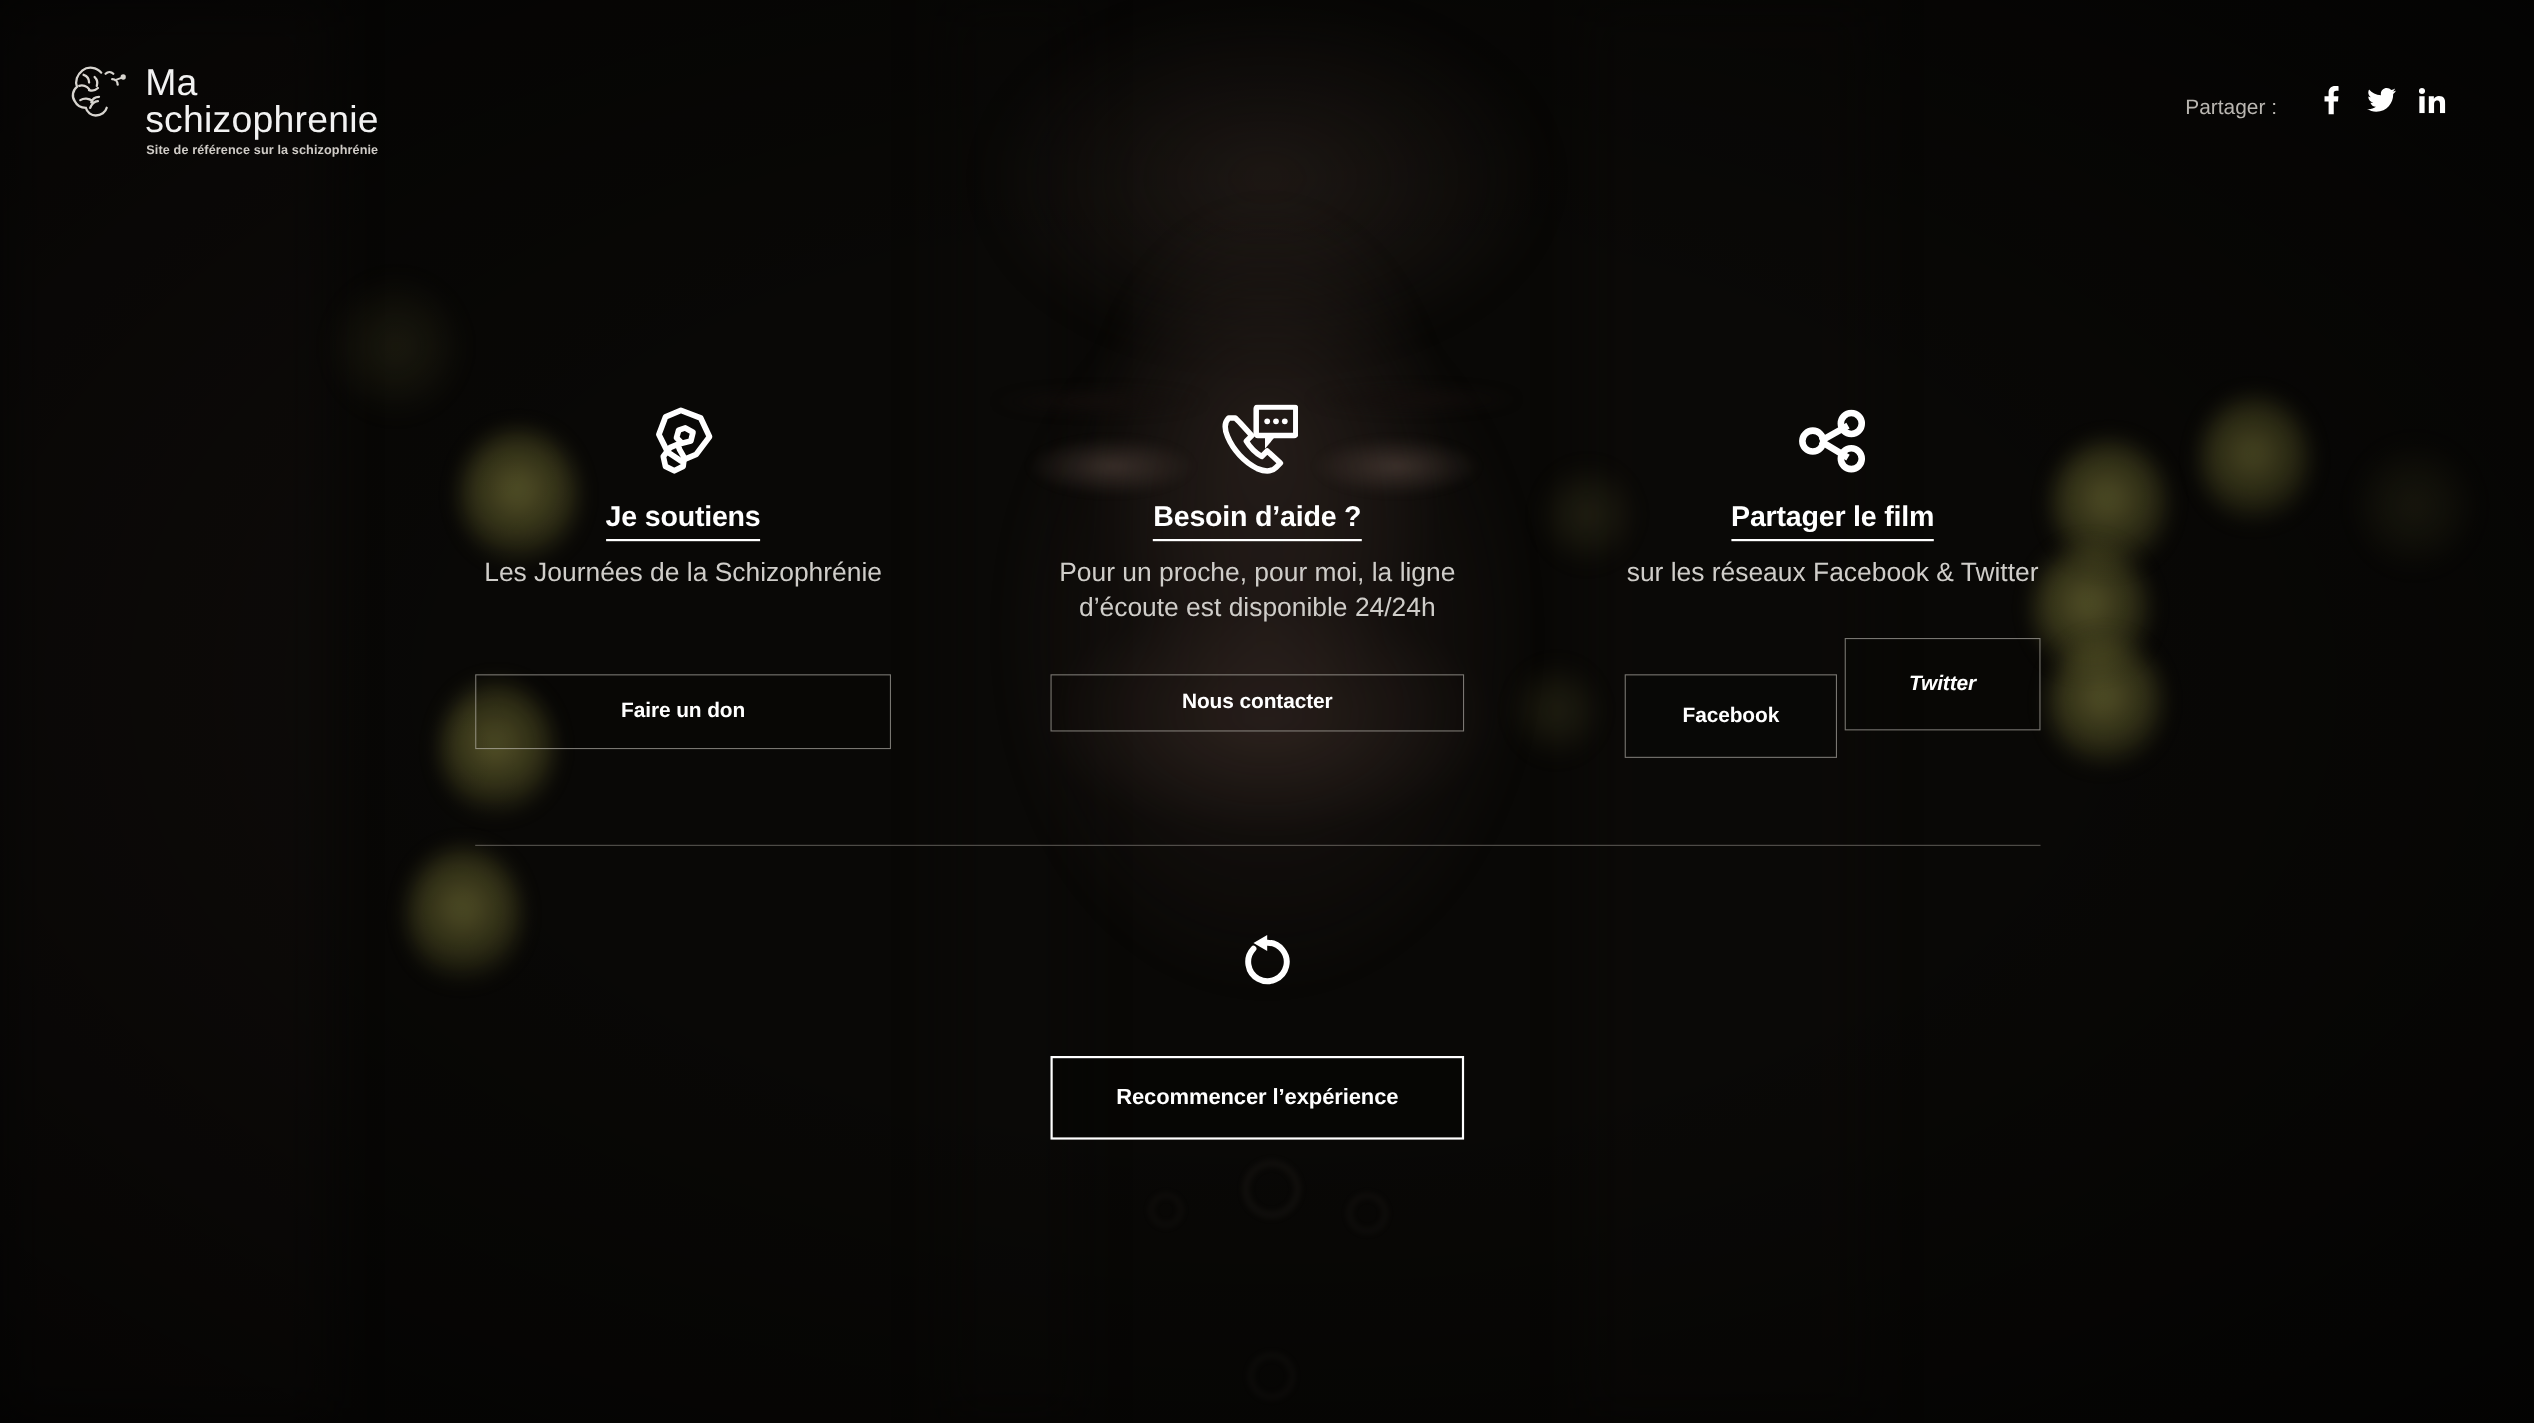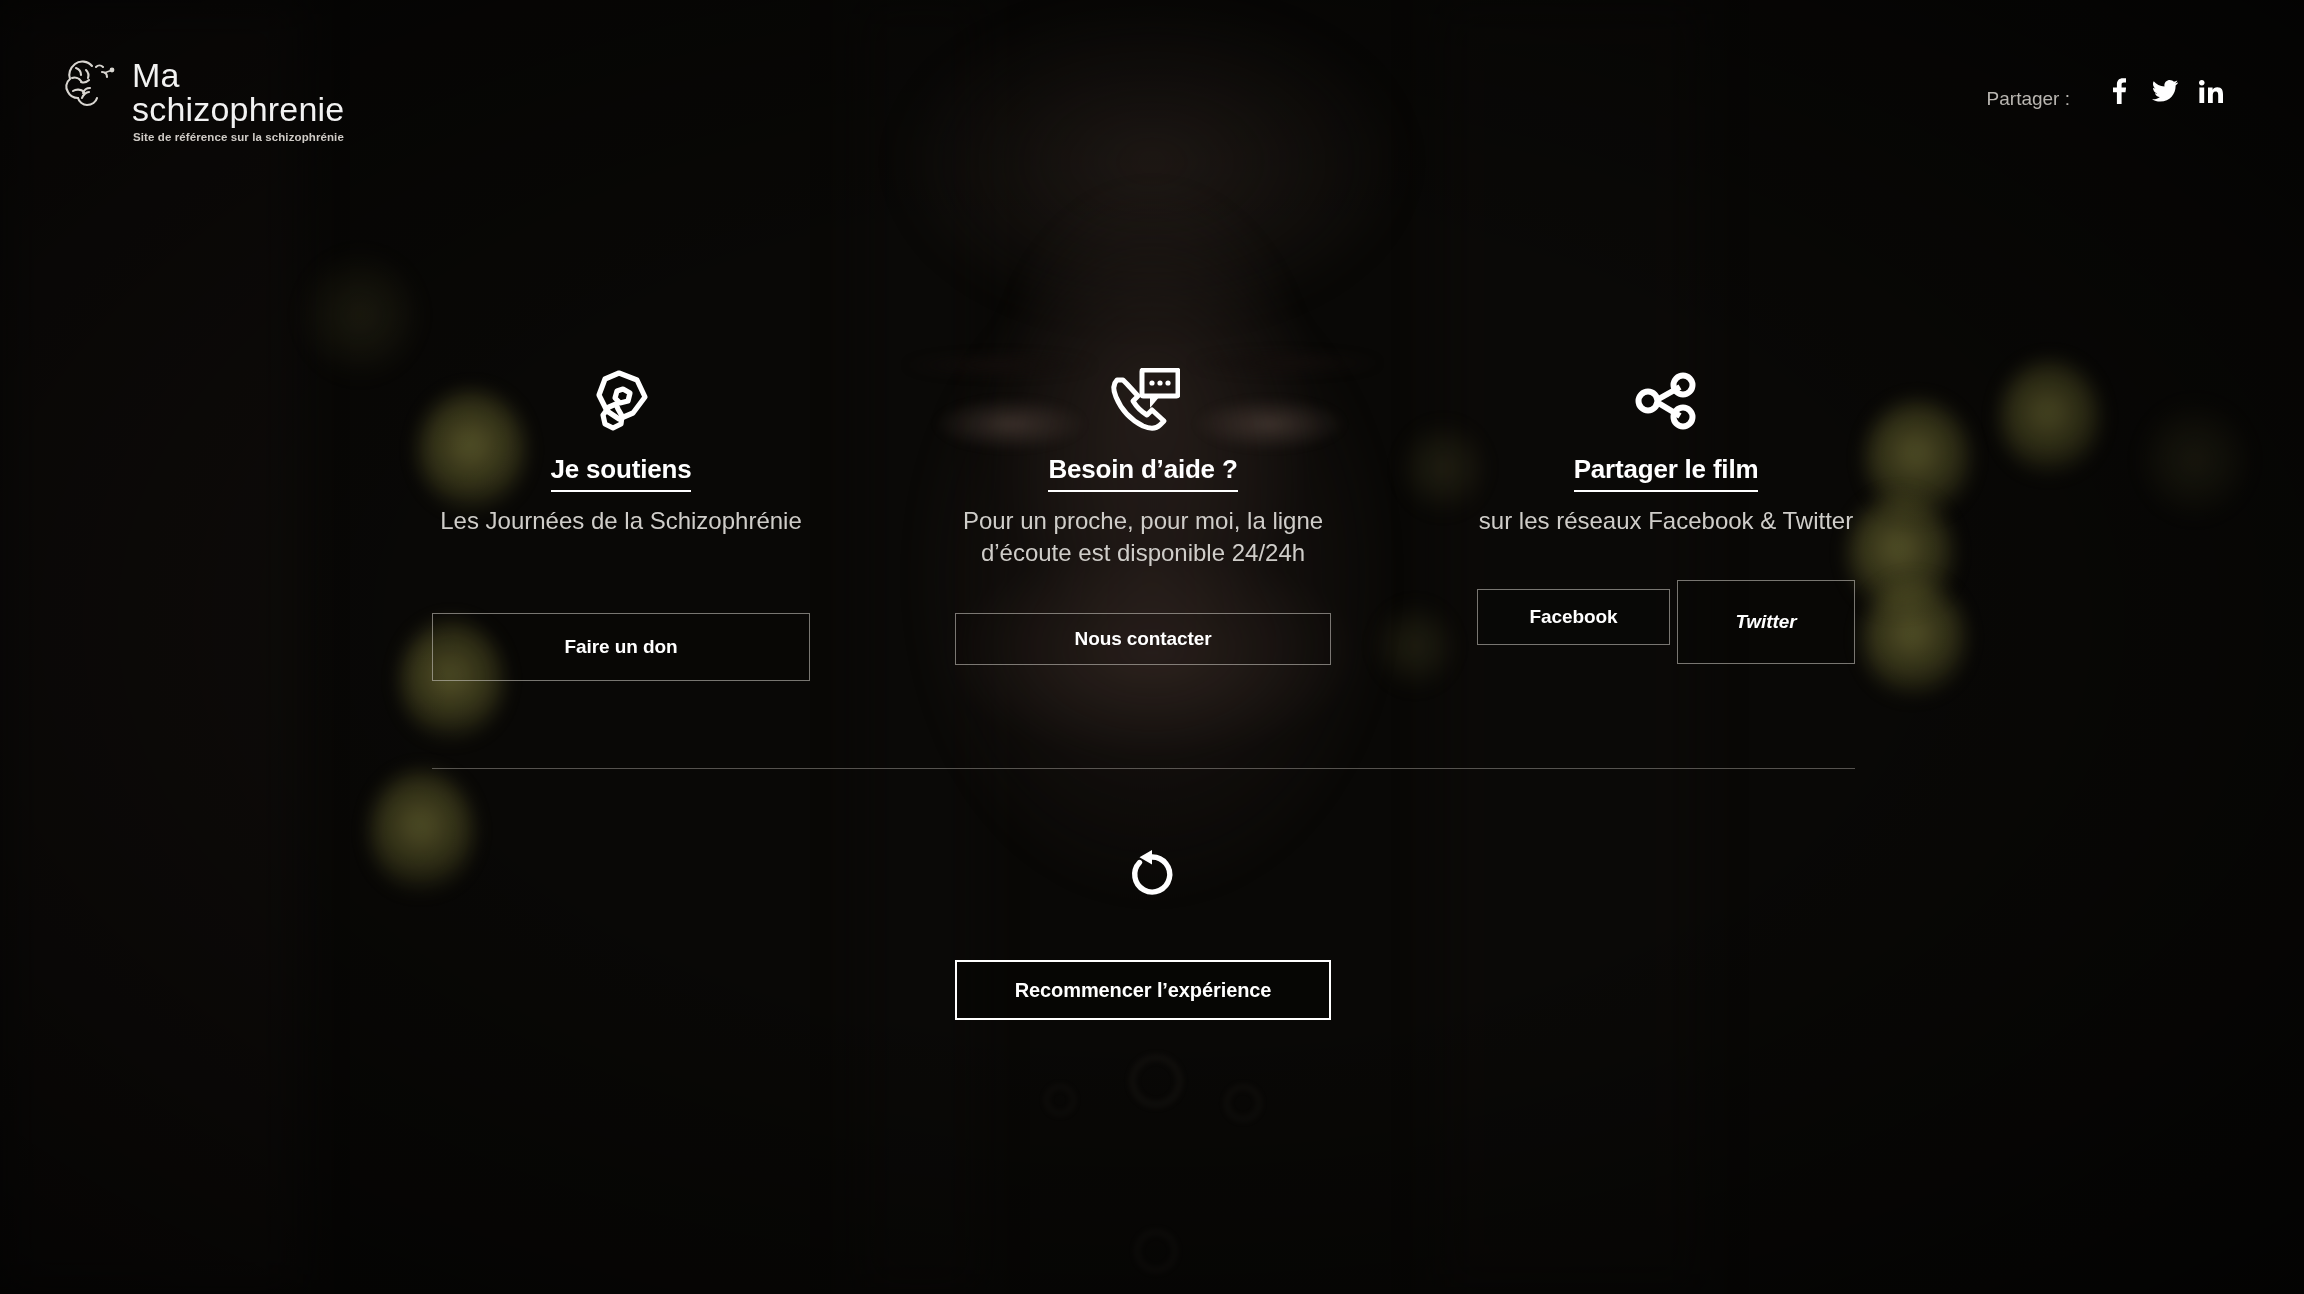--- a/index.html
+++ b/index.html
@@ -204,21 +204,21 @@
     background: rgba(0,0,0,0.10);
     color: #ffffff;
     font-size: 19px;
     font-weight: 700;
     letter-spacing: -0.1px;
     cursor: pointer;
     position: absolute;
   }
   .btn-don      { left: 432px;  top: 613px; width: 378px; height: 68px; }
   .btn-contact  { left: 955px;  top: 613px; width: 376px; height: 52px; }
-  .btn-facebook { left: 1477px; top: 589px; width: 193px; height: 56px; }
+  .btn-facebook { left: 1477px; top: 613px; width: 193px; height: 76px; }
   .btn-twitter  { left: 1677px; top: 580px; width: 178px; height: 84px; font-style: italic; }
 
   .divider {
     position: absolute;
     left: 432px;
     top: 768px;
     width: 1423px;
     height: 1px;
     background: rgba(190,186,178,0.42);
   }
@@ -229,21 +229,21 @@
     left: 0; right: 0;
     top: 848px;
     display: flex;
     justify-content: center;
     cursor: pointer;
   }
   .btn-restart {
     left: 955px;
     top: 960px;
     width: 376px;
-    height: 60px;
+    height: 76px;
     border: 2px solid #ffffff;
     background: rgba(0,0,0,0.25);
     font-size: 20px;
   }
 </style>
 </head>
 <body>
 
 <div class="stage">
 

